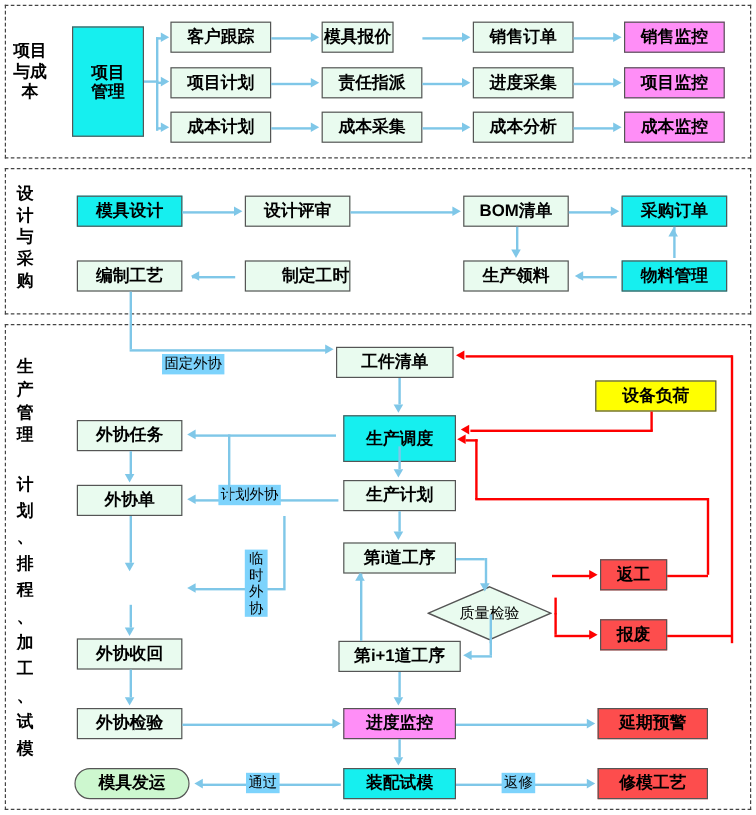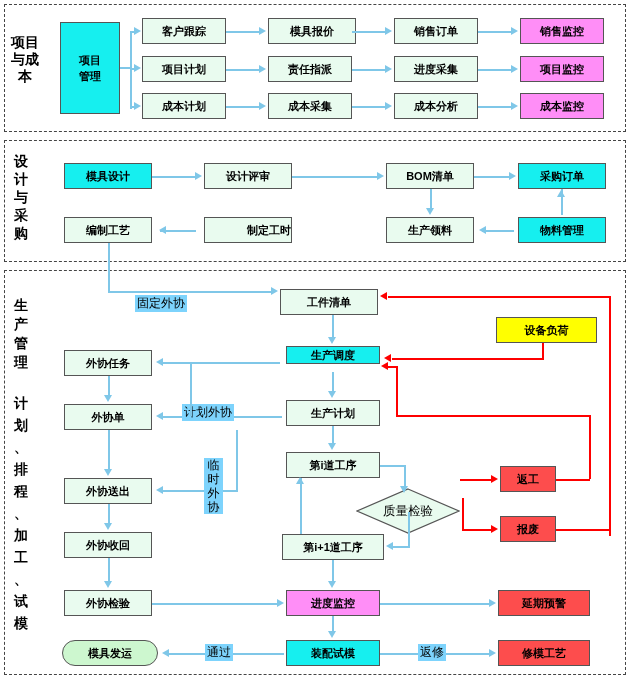--- a/index.html
+++ b/index.html
@@ -7,21 +7,21 @@
   #stage{position:relative;width:630px;height:679px;overflow:hidden;}
 
   .sect{position:absolute;border:1px dashed #444;box-sizing:border-box;}
   #sect1{left:4px;top:4px;width:622px;height:128px;}
   #sect2{left:4px;top:140px;width:622px;height:122px;}
   #sect3{left:4px;top:270px;width:622px;height:405px;}
 
   .slabel{position:absolute;font-weight:bold;font-size:14px;color:#000;text-align:center;line-height:17px;}
 
   .box{position:absolute;box-sizing:border-box;border:1px solid #555;display:flex;align-items:center;justify-content:center;
-       font-size:11px;color:#000;text-align:center;white-space:nowrap;}
+       font-size:14px;color:#000;text-align:center;white-space:nowrap;}
   .mint{background:#e9fbef;}
   .cyan{background:#16efef;font-weight:bold;}
   .magenta{background:#ff8ef7;font-weight:bold;}
   .red{background:#fd4d4d;font-weight:bold;}
   .yellow{background:#ffff00;font-weight:bold;}
   .bold{font-weight:bold;}
   .round{border-radius:16px;background:#cdf7cf;}
   .diamond{position:absolute;width:104px;height:46px;}
   .diamond .dshape{position:absolute;left:0;top:0;width:104px;height:46px;}
   .diamond span{position:absolute;left:0;top:0;width:104px;height:46px;display:flex;align-items:center;justify-content:center;font-size:12.5px;}
@@ -50,21 +50,21 @@
   <div class="sect" id="sect1"></div>
   <div class="slabel" id="lbl1" style="left:10px;top:34px;width:30px;">项目<br>与成<br>本</div>
 
   <div class="box cyan" style="left:60px;top:22px;width:60px;height:92px;line-height:16px;">
     <span>项目<br>管理</span>
   </div>
 
   <div class="box mint bold" style="left:142px;top:18px;width:84px;height:26px;">
       <span>客户跟踪</span>
     </div>
-  <div class="box mint bold" style="left:268px;top:18px;width:88px;height:26px;">
+  <div class="box mint bold" style="left:268px;top:18px;width:60px;height:26px;">
       <span>模具报价</span>
     </div>
   <div class="box mint bold" style="left:394px;top:18px;width:84px;height:26px;">
       <span>销售订单</span>
     </div>
   <div class="box magenta" style="left:520px;top:18px;width:84px;height:26px;">
       <span>销售监控</span>
     </div>
 
   <div class="box mint bold" style="left:142px;top:56px;width:84px;height:26px;">
@@ -172,32 +172,29 @@
   <div class="sect" id="sect3"></div>
   <div class="slabel" id="lbl3" style="left:12px;top:296px;width:18px;line-height:19px;">生<br>产<br>管<br>理</div>
   <div class="slabel" id="lbl3b" style="left:12px;top:392px;width:18px;line-height:22px;">计<br>划<br>、<br>排<br>程<br>、<br>加<br>工<br>、<br>试<br>模</div>
 
   <div class="box mint bold" style="left:280px;top:289px;width:98px;height:26px;">
       <span>工件清单</span>
     </div>
   <div class="box yellow" style="left:496px;top:317px;width:101px;height:26px;">
       <span>设备负荷</span>
     </div>
-  <div class="box cyan" style="left:286px;top:346px;width:94px;height:18px;">
+  <div class="box cyan" style="left:286px;top:346px;width:94px;height:39px;">
       <span>生产调度</span>
     </div>
 
   <div class="box mint bold" style="left:64px;top:350px;width:88px;height:26px;">
       <span>外协任务</span>
     </div>
   <div class="box mint bold" style="left:64px;top:404px;width:88px;height:26px;">
       <span>外协单</span>
-    </div>
-  <div class="box mint bold" style="left:64px;top:478px;width:88px;height:26px;">
-      <span>外协送出</span>
     </div>
   <div class="box mint bold" style="left:64px;top:532px;width:88px;height:26px;">
       <span>外协收回</span>
     </div>
   <div class="box mint bold" style="left:64px;top:590px;width:88px;height:26px;">
       <span>外协检验</span>
     </div>
 
   <div class="box mint bold" style="left:286px;top:400px;width:94px;height:26px;">
       <span>生产计划</span>

